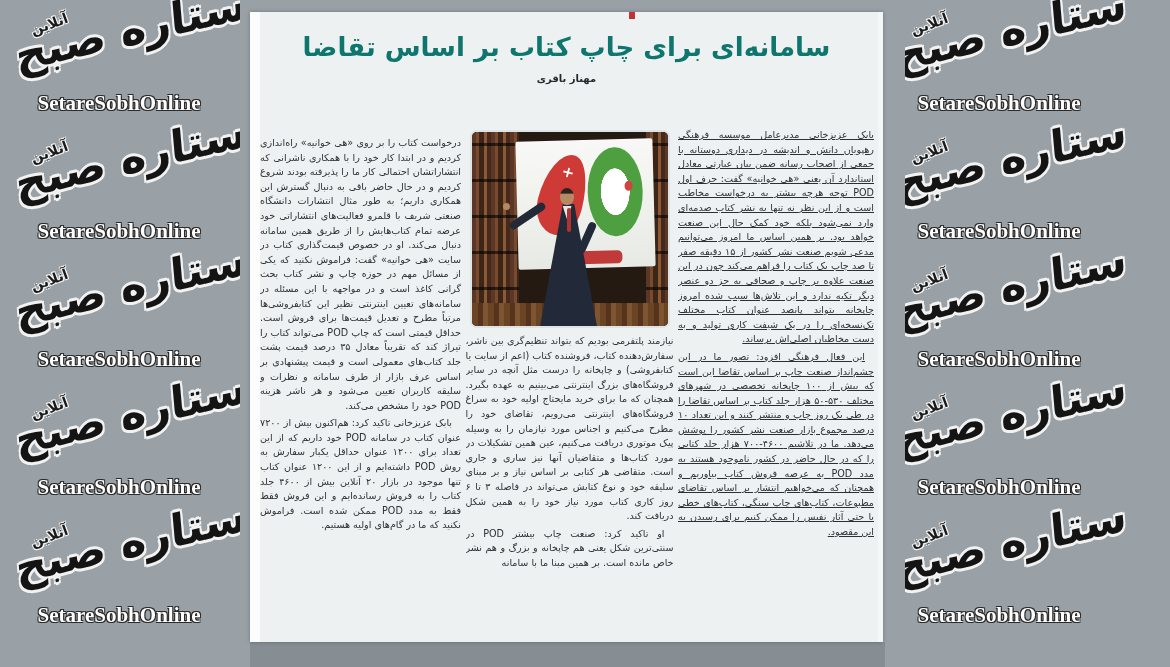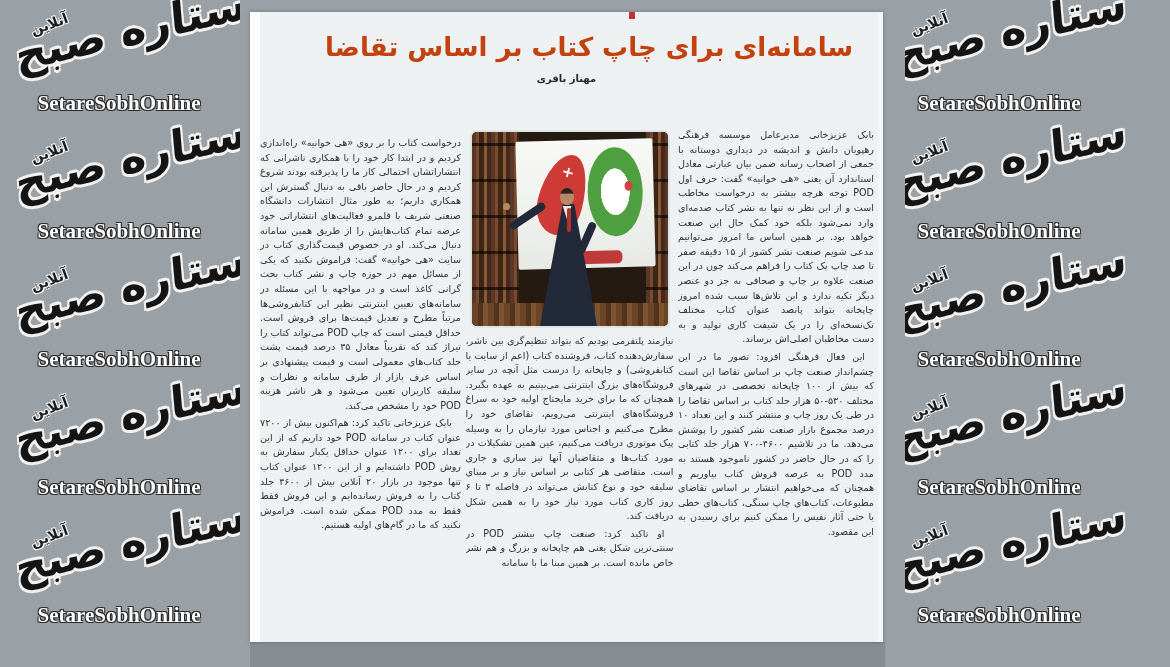--- a/index.html
+++ b/index.html
@@ -36,32 +36,32 @@
   .clip-bottom-strip{position:absolute;left:10px;right:20px;bottom:0;height:25px;background:#868e93;}
   .article{
     position:absolute;left:10px;top:12px;width:633px;height:630px;
     background:#edf1f2;box-shadow:0 0 4px rgba(0,0,0,.25);
     direction:rtl;overflow:hidden;
   }
   .article-edge-r{position:absolute;left:0;top:0;width:10px;height:100%;background:#fbfcfc;}
   .article-edge-l{position:absolute;right:0;top:0;width:5px;height:100%;background:#f4f7f7;}
   .red-mark{position:absolute;left:379px;top:0;width:6px;height:7px;background:#c2303a;}
   .headline{
-    margin:20px 30px 0;
-    font-size:26px;font-weight:bold;color:#c2410c;letter-spacing:-0.5px;
+    margin:20px 30px 0;text-align:center;
+    font-size:26px;font-weight:bold;color:#0f766e;letter-spacing:-0.5px;
   }
   .byline{margin-top:11px;text-align:center;font-size:10px;font-weight:bold;color:#23272b;}
   .cols{
     position:absolute;left:10px;right:9px;top:116px;bottom:8px;
     display:flex;justify-content:space-between;direction:rtl;overflow:hidden;
   }
   .col{overflow:hidden;font-size:9.6px;line-height:14.6px;text-align:justify;color:#2b3034;}
   .col p{margin:0 0 3px;}
   .col p + p{text-indent:9px;}
-  .col-right{width:196px;}
+  .col-right{width:196px;text-decoration:underline;}
   .col-mid{width:208px;}
   .col-left{width:201px;margin-top:8px;}
   
   .photo{
     position:relative;width:196px;height:194px;margin:4px auto 8px;
     background:#241a12;border-radius:5px;overflow:hidden;
     box-shadow:0 0 0 2px #dfe5e7;
   }
   .ph-books{position:absolute;top:0;bottom:0;
     background:

